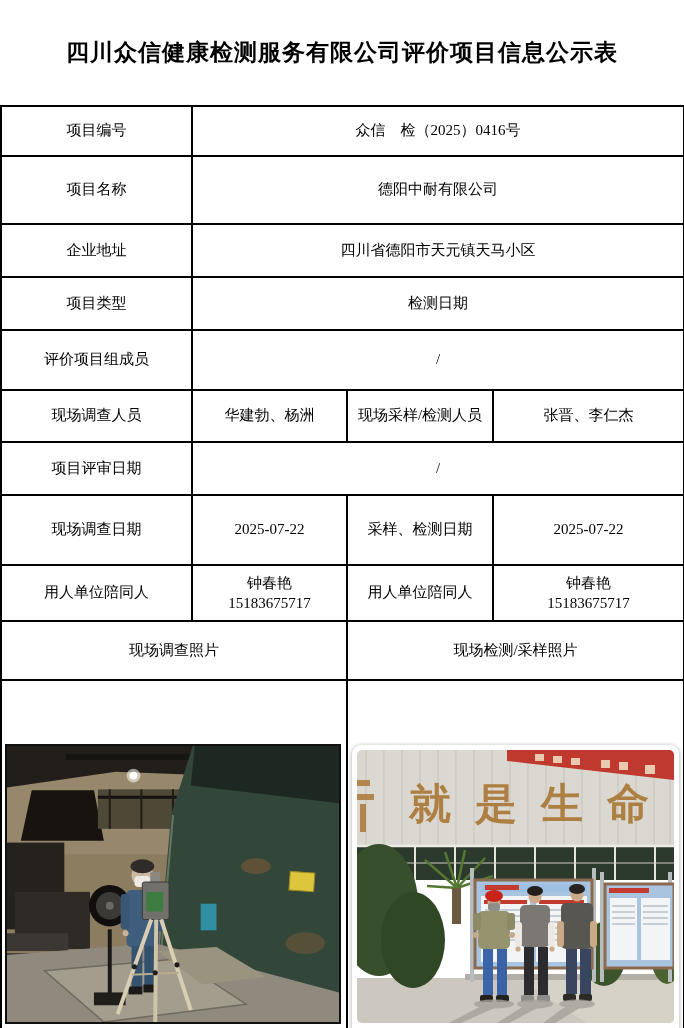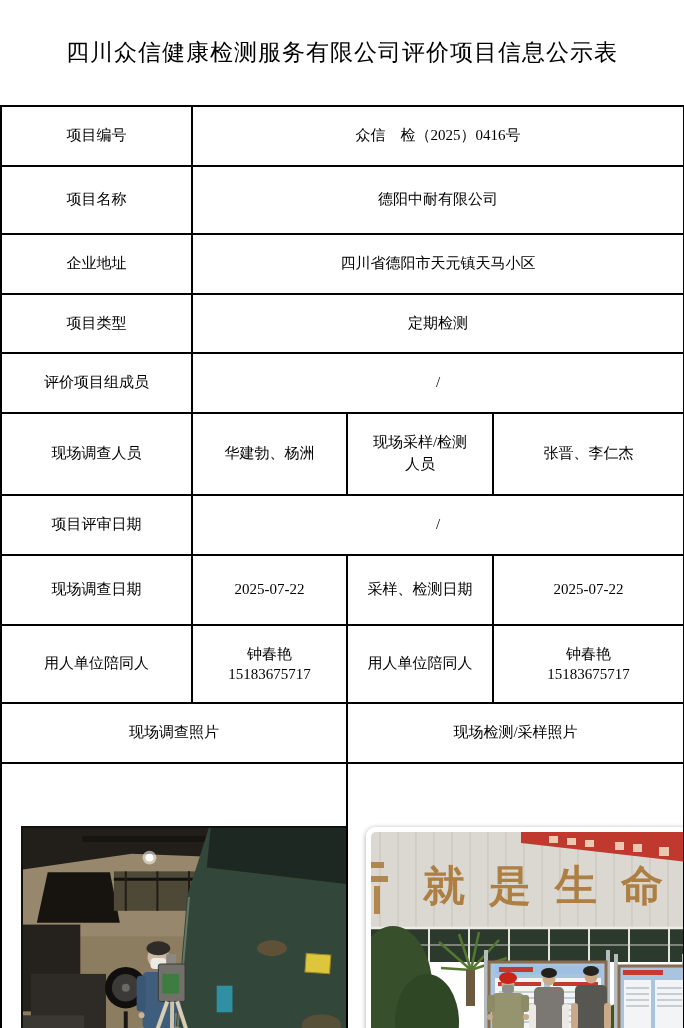--- a/index.html
+++ b/index.html
@@ -6,26 +6,26 @@
   html,body { background:#fff; }
   body {
     width:684px; height:1028px; overflow:hidden;
     font-family:"Liberation Serif","DejaVu Serif",serif;
     color:#000;
   }
   .page { position:relative; width:684px; height:1028px; background:#fff; }
   .title-bar { height:105px; display:flex; align-items:center; justify-content:center; }
   .title-bar .t {
     font-family:"Liberation Sans","DejaVu Sans",sans-serif;
-    font-weight:normal; font-size:23px; letter-spacing:1px;
+    font-weight:bold; font-size:23px; letter-spacing:1px;
   }
   table.main { border-collapse:collapse; table-layout:fixed; width:683px; }
   table.main td {
     border:2px solid #000; text-align:center; vertical-align:middle;
-    font-size:15px; line-height:1.45; padding:18px; overflow:hidden;
+    font-size:15px; line-height:1.45; padding:2px; overflow:hidden;
   }
   .two-line div { line-height:1.35; }
   td.photo-cell { vertical-align:top; padding:0; }
   .photo-left-wrap {
     margin:13px 4px 0 1px; width:336px; height:280px;
     border:2px solid #111; background:#555;
   }
   .photo-right-card {
     margin:27px auto 0 auto; width:327px; height:292px;
     background:#fff; border-radius:9px; padding:5px 5px 14px 5px;
@@ -53,27 +53,27 @@
 
     <tbody>
         <tr style="height:50px">
       <td>项目编号</td>
       <td colspan="3">众信　检（2025）0416号</td>
     </tr>
     <tr style="height:68px">
       <td>项目名称</td>
       <td colspan="3">德阳中耐有限公司</td>
     </tr>
-    <tr style="height:47px">
+    <tr style="height:53px">
       <td>企业地址</td>
       <td colspan="3">四川省德阳市天元镇天马小区</td>
     </tr>
     <tr style="height:53px">
       <td>项目类型</td>
-      <td colspan="3">定期检测</td>
+      <td colspan="3">检测日期</td>
     </tr>
     <tr style="height:60px">
       <td>评价项目组成员</td>
       <td colspan="3">/</td>
     </tr>
     <tr style="height:52px">
       <td>现场调查人员</td>
       <td>华建勃、杨洲</td>
       <td>现场采样/检测人员</td>
       <td>张晋、李仁杰</td>

